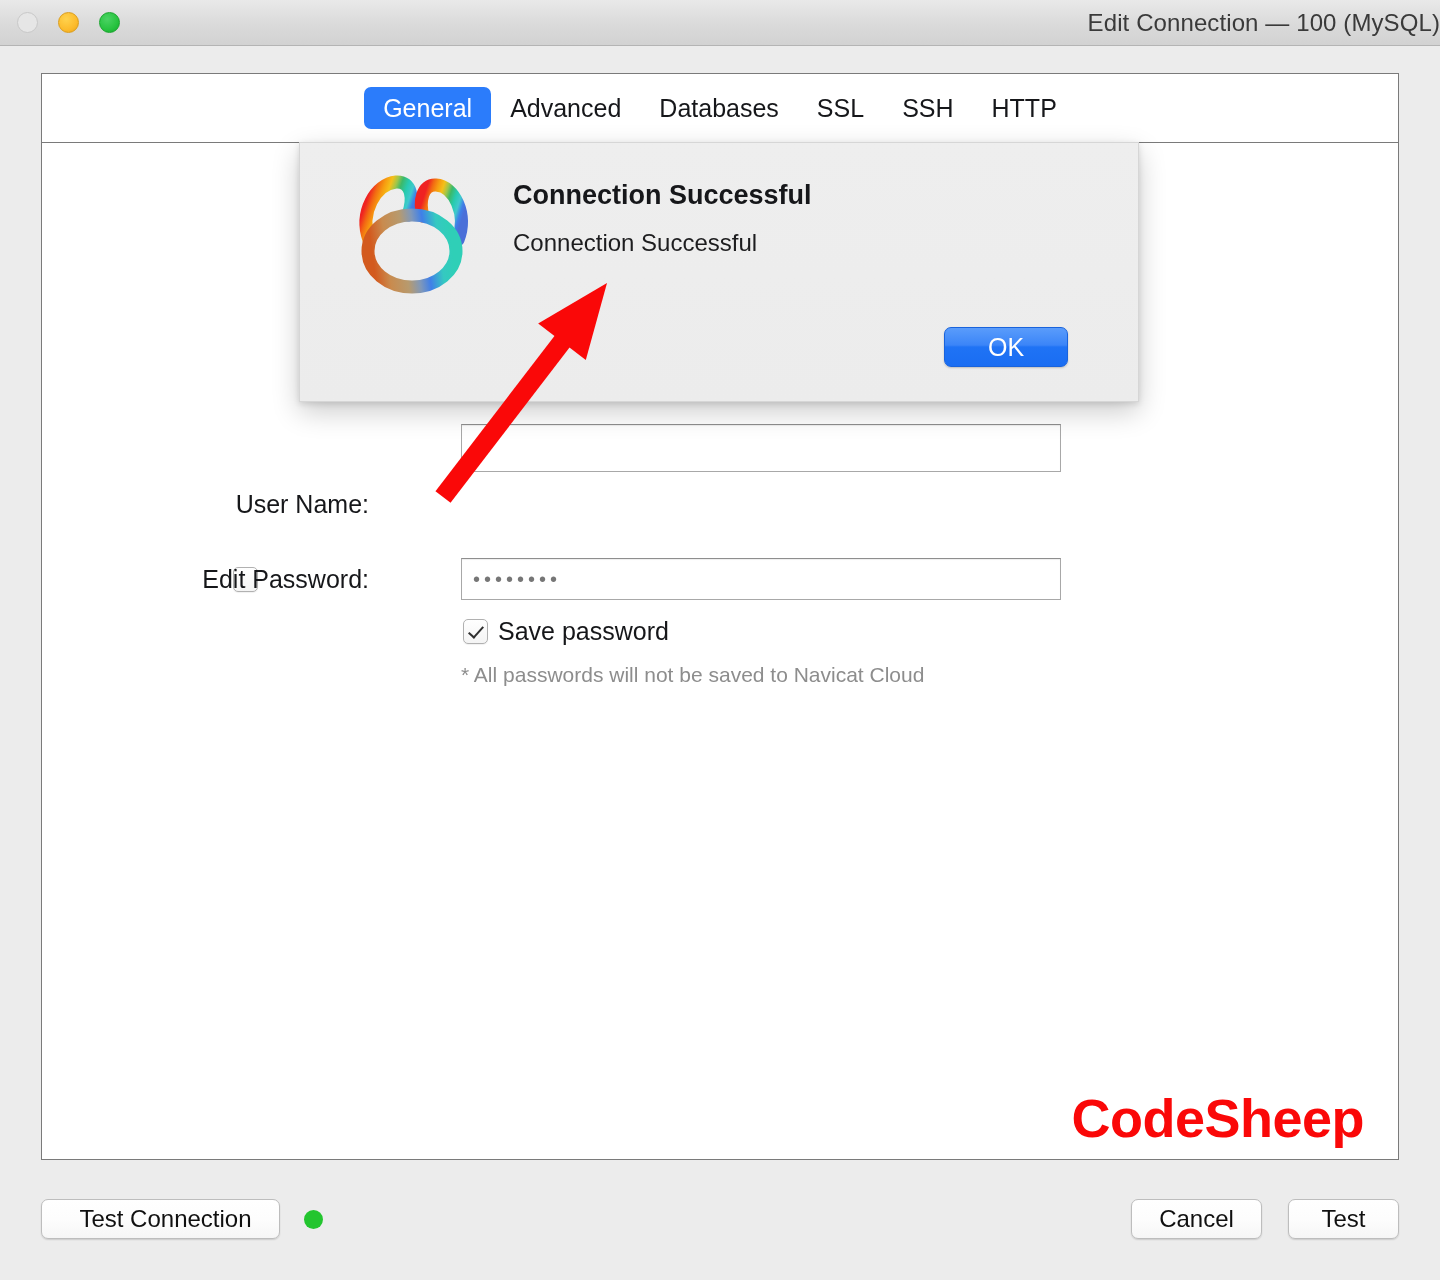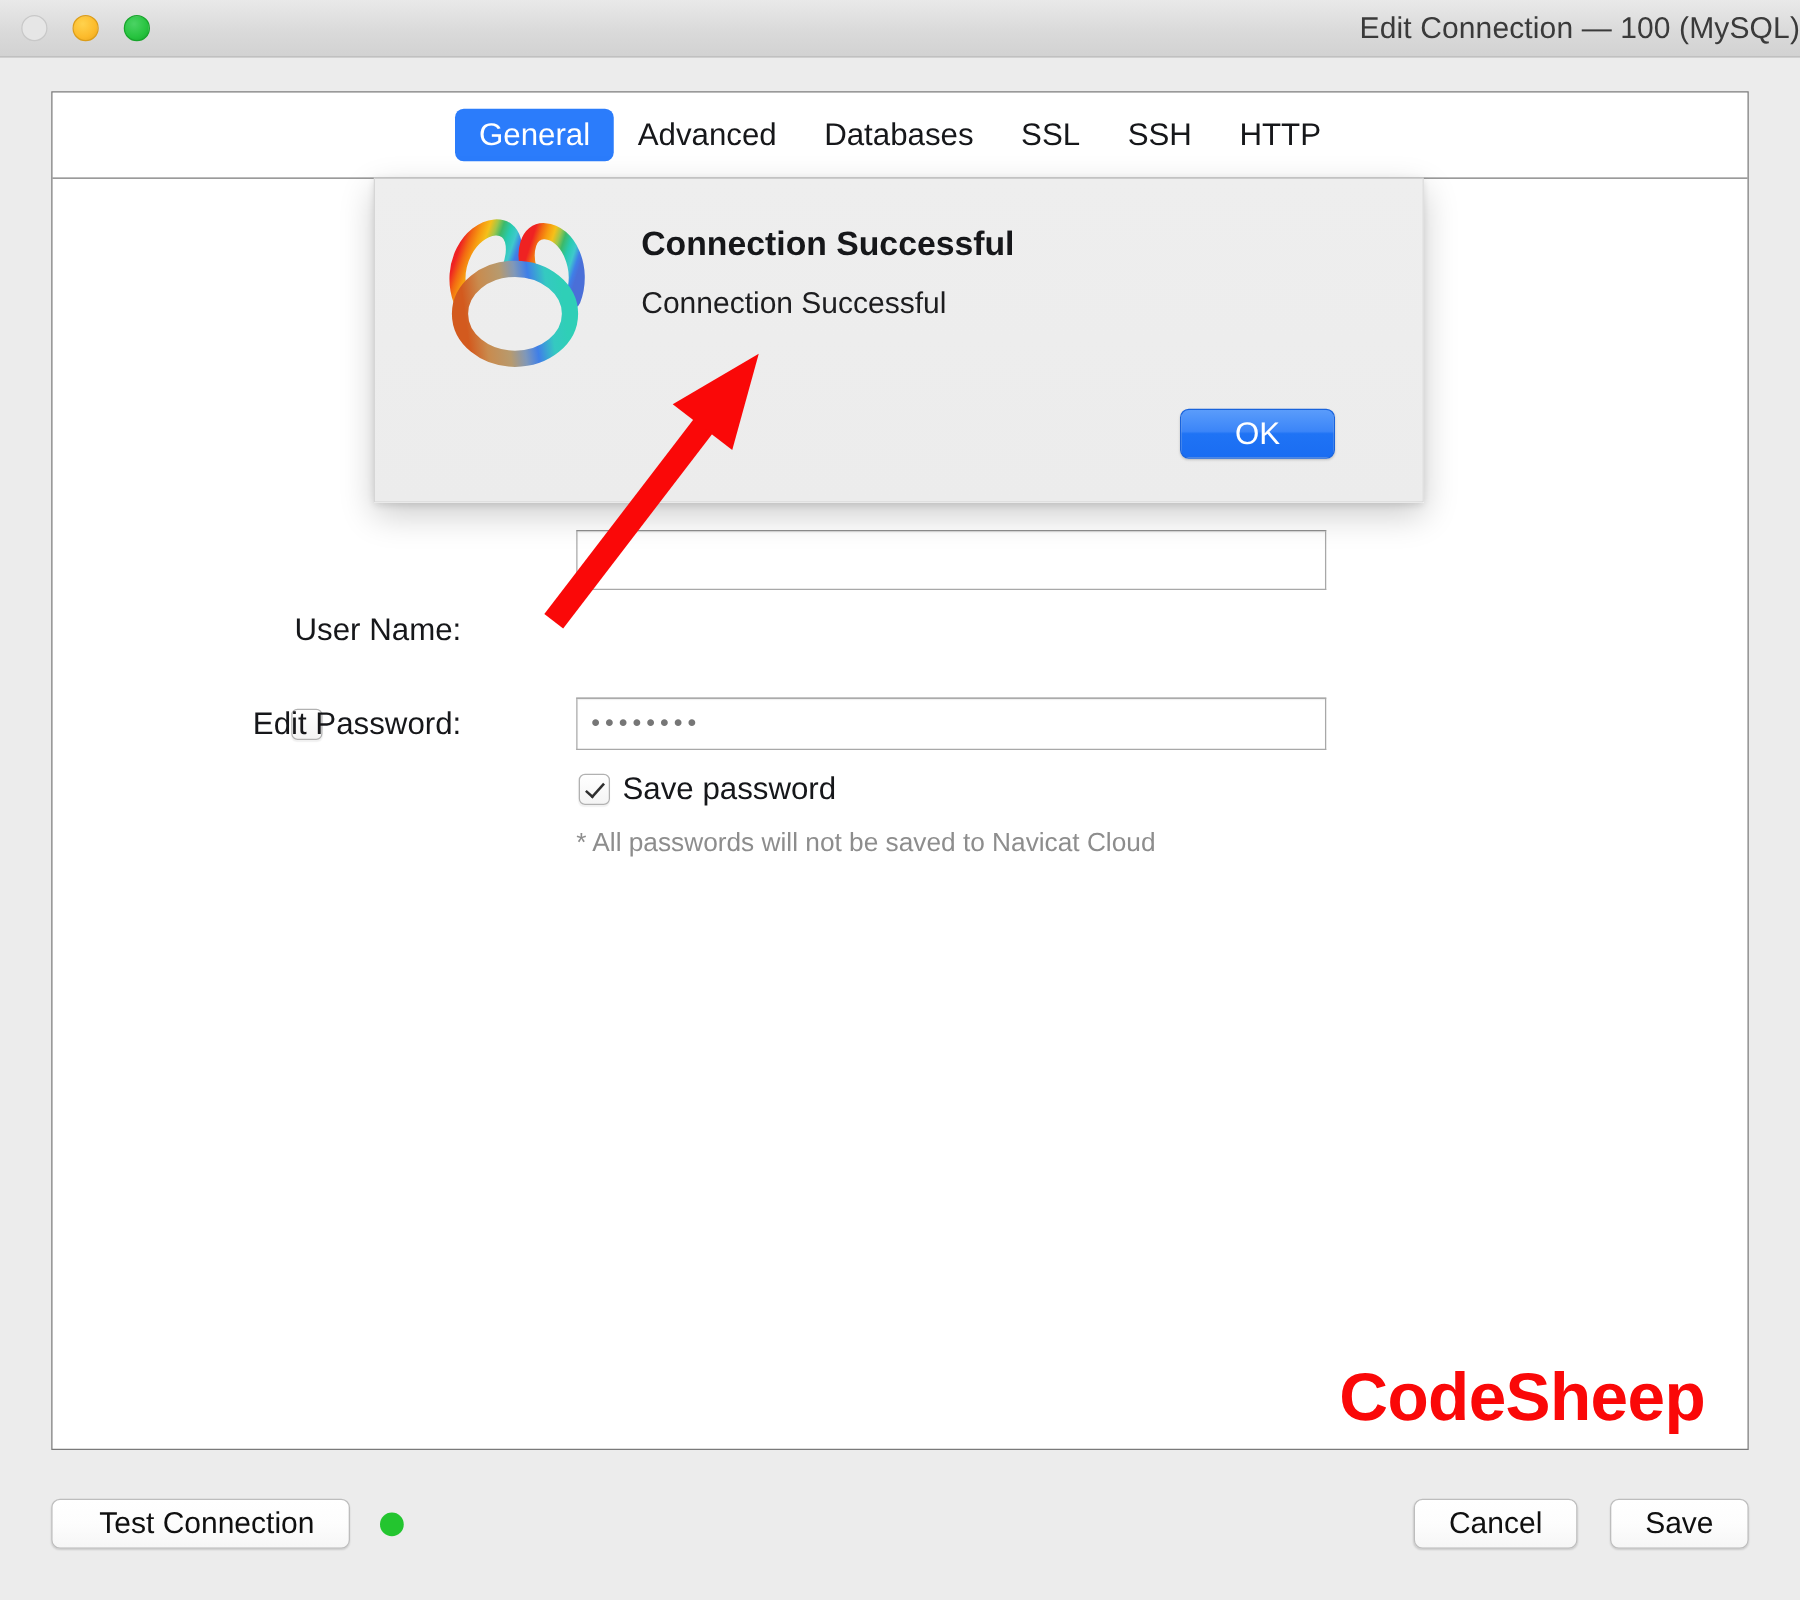--- a/index.html
+++ b/index.html
@@ -336,21 +336,21 @@
     <div id="save-pass-label">Save password</div>
 
     <div id="cloud-note">* All passwords will not be saved to Navicat Cloud</div>
 
     <div id="watermark">CodeSheep</div>
   </div>
 
   <div id="test-connection-btn">Test Connection</div>
   <div id="status-dot"></div>
   <div id="cancel-btn">Cancel</div>
-  <div id="save-btn">Save</div>
+  <div id="save-btn">Test</div>
 
   <div id="modal">
     <div id="modal-icon">
       <svg width="132" height="132" viewBox="0 0 132 132" xmlns="http://www.w3.org/2000/svg">
         <defs>
           <linearGradient id="navigrad" x1="0.02" y1="0.30" x2="0.97" y2="0.72">
             <stop offset="0.00" stop-color="#ef2222"></stop>
             <stop offset="0.12" stop-color="#f26a12"></stop>
             <stop offset="0.24" stop-color="#f79c10"></stop>
             <stop offset="0.36" stop-color="#f5c019"></stop>

